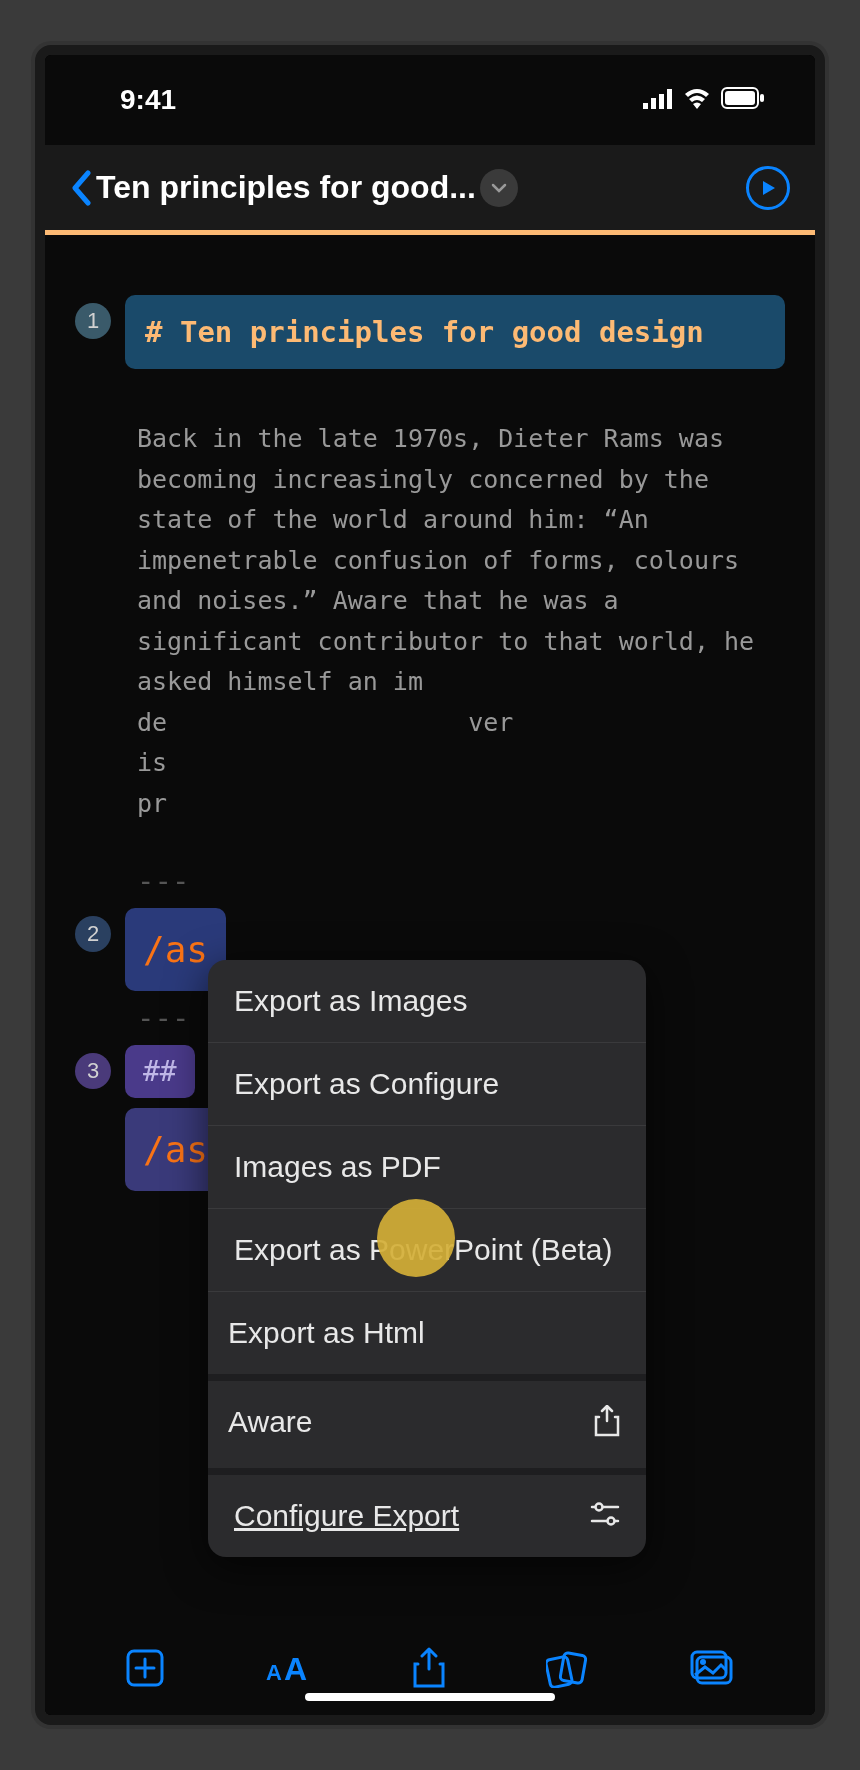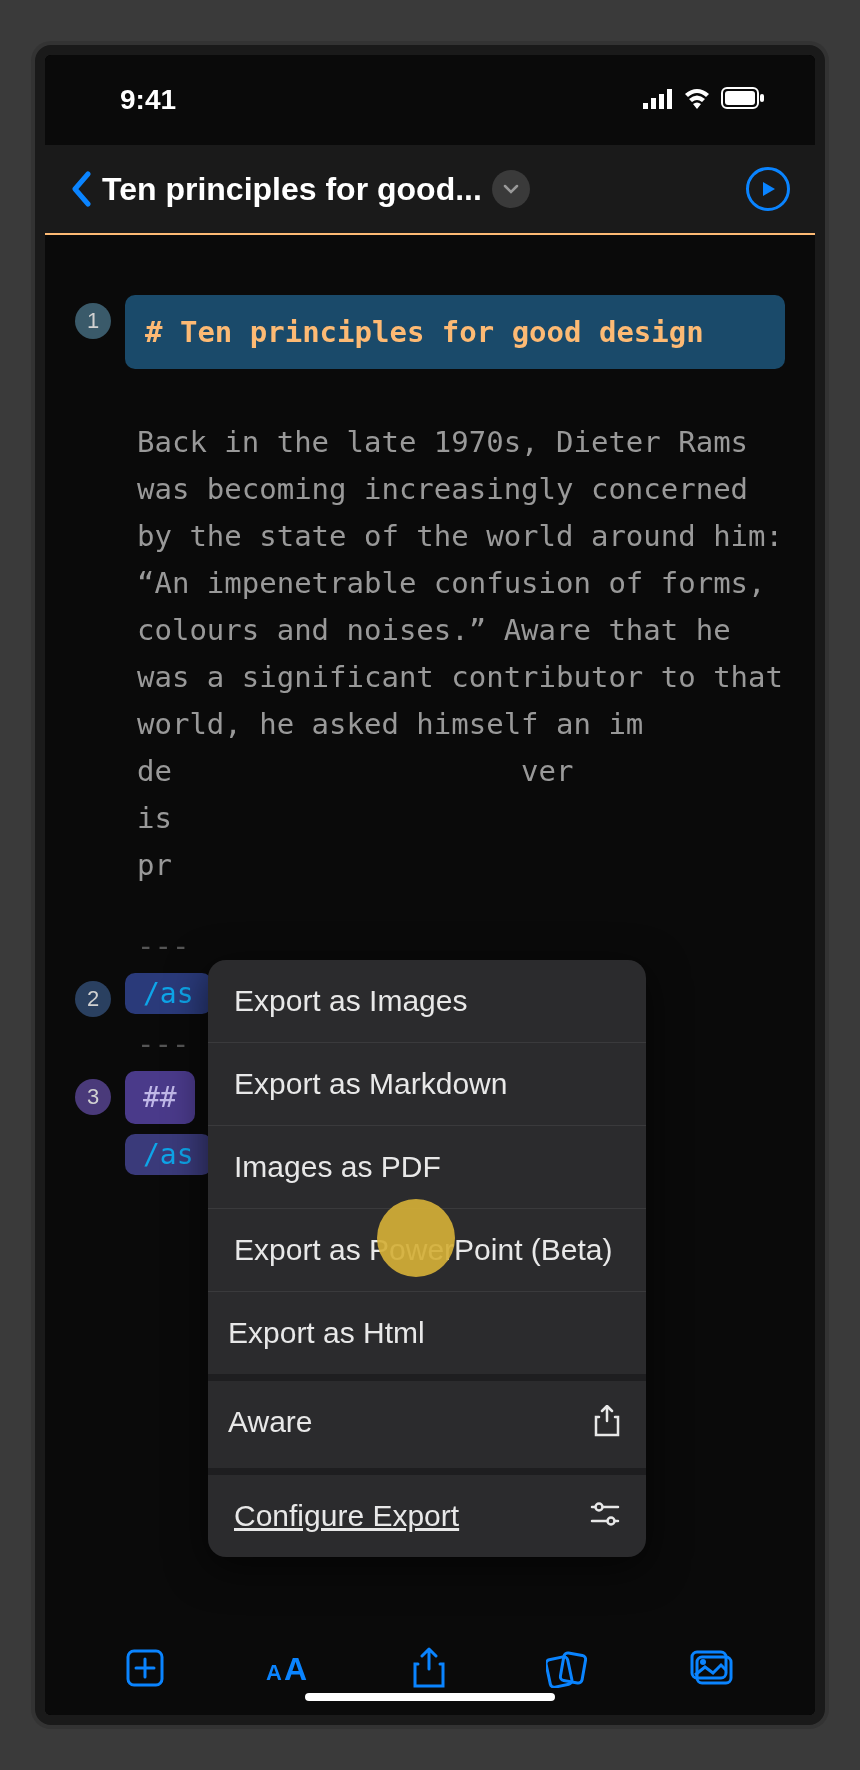--- a/index.html
+++ b/index.html
@@ -43,22 +43,22 @@
     display: flex;
     gap: 10px;
     align-items: center;
   }
   .nav-bar {
     height: 90px;
     background: #1a1a1a;
     display: flex;
     align-items: center;
     padding: 0 25px;
-    gap: 10px;
-    border-bottom: 2px solid #fdba74;
+    gap: 4px;
+    border-bottom: 5px solid #fdba74;
   }
   .back-btn { color: #0a84ff; display:flex; align-items:center; }
   .nav-title {
     color: #fff;
     font-size: 32px;
     font-weight: 700;
     flex-shrink: 1;
     white-space: nowrap;
     overflow: hidden;
   }
@@ -105,38 +105,38 @@
     border-radius: 10px;
     padding: 14px 20px;
     flex: 1;
     color: #fdba74;
     font-size: 29px;
     font-weight: 600;
     line-height: 1.6;
   }
   .body-text {
     color: #999;
-    font-size: 29px;
+    font-size: 25px;
     line-height: 1.62;
     padding: 40px 0 30px 62px;
     font-family: "SF Mono", Menlo, Consolas, monospace;
   }
   .divider {
     color: #555;
     font-size: 29px;
     padding-left: 62px;
     margin: 10px 0;
     font-family: "SF Mono", Menlo, Consolas, monospace;
   }
   .asset-pill {
     background: #2a3a7a;
     border-radius: 10px;
-    padding: 4px 18px;
-    color: #0ea5e9;
-    font-size: 28px;
+    padding: 21px 18px;
+    color: #f97316;
+    font-size: 36px;
     display: inline-block;
   }
   .heading2-pill {
     background: #4a3a8a;
     border-radius: 10px;
     padding: 10px 18px;
     color: #c0b8e8;
     font-size: 28px;
     display: inline-block;
   }
@@ -309,21 +309,21 @@
             <path d="M6 26 L16 18 L24 24 L32 16 L37 21" stroke="#0a84ff" stroke-width="3" fill="none"></path>
           </svg>
       </div>
     </div>
 
     <div class="menu-popup">
       <div class="menu-item">
           <span>Export as Images</span>
         </div>
       <div class="menu-item">
-          <span>Export as Markdown</span>
+          <span>Export as Configure</span>
         </div>
       <div class="menu-item">
           <span>Images as PDF</span>
         </div>
       <div class="menu-item">
           <span>Export as PowerPoint (Beta)</span>
         </div>
       <div class="menu-item menu-section-break">
           <span>Export as Html</span>
         </div>

